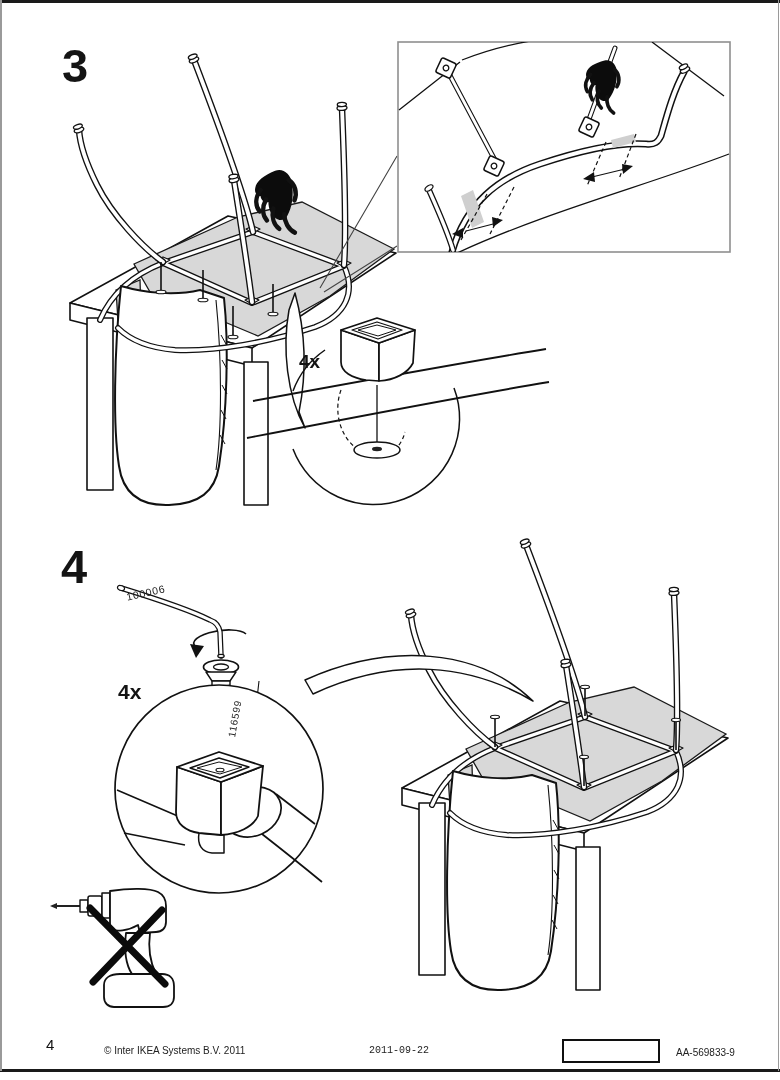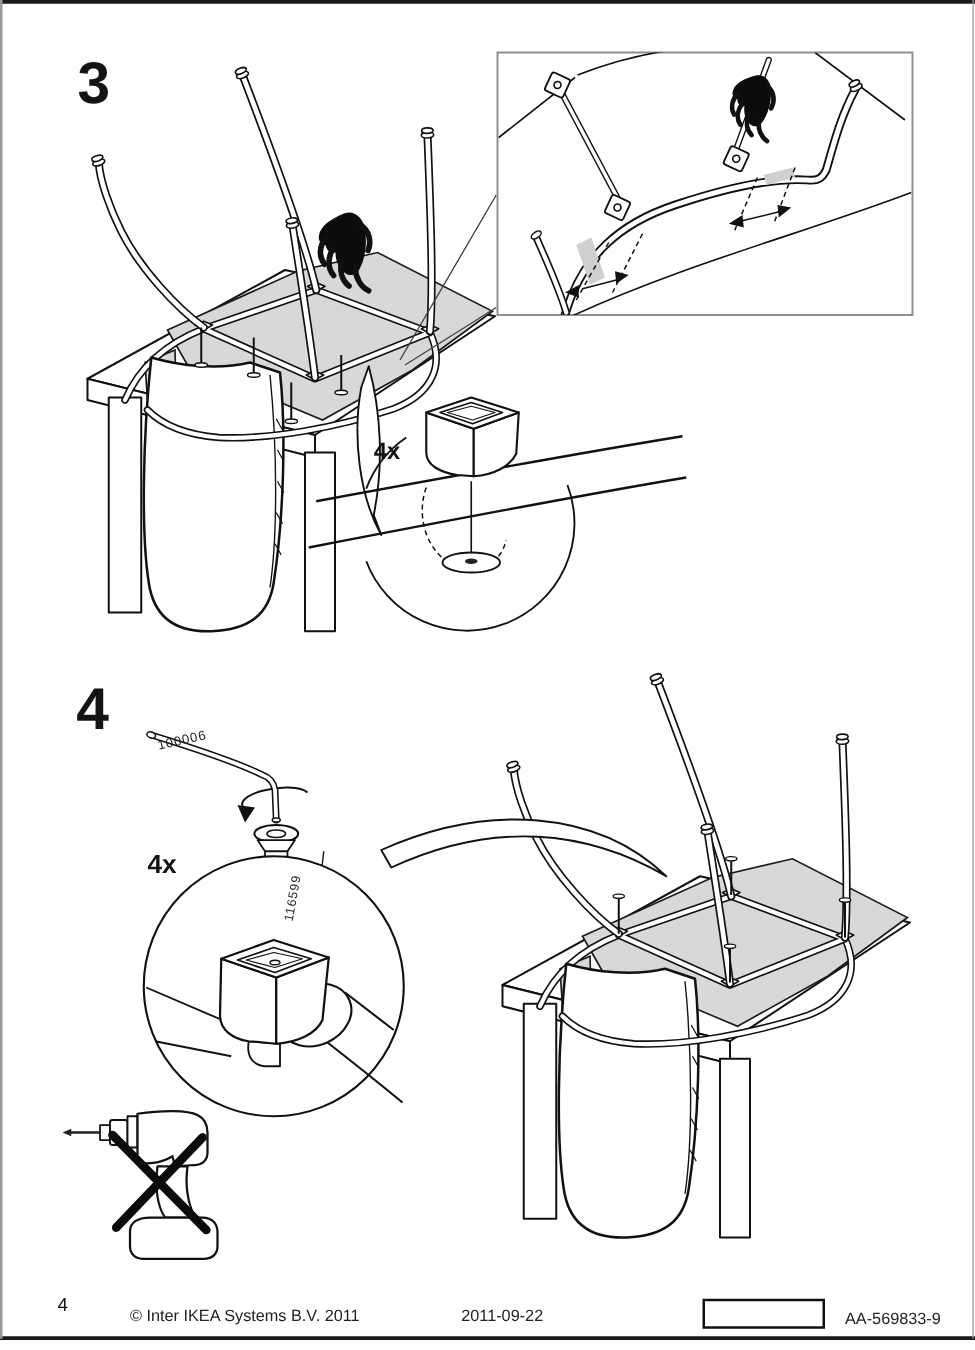--- a/index.html
+++ b/index.html
@@ -4,21 +4,21 @@
 <style>
   html,body{margin:0;padding:0;background:#fff;}
   .page{position:relative;width:780px;height:1080px;background:#fff;overflow:hidden;
         font-family:"Liberation Sans", sans-serif;color:#111;}
   .art{position:absolute;left:0;top:0;}
   .lbl{position:absolute;white-space:nowrap;color:#141414;}
   .step-num{font-size:47px;font-weight:700;letter-spacing:-2px;line-height:1;}
   .qty{font-size:19px;font-weight:600;}
   .qty4{font-size:21px;font-weight:600;}
   .part-lbl{font-size:10.5px;letter-spacing:.8px;color:#1c1c1c;}
-  .foot{font-size:13px;color:#222;}
+  .foot{font-size:10px;color:#222;}
   .pgnum{font-size:15px;color:#111;}
   .border{position:absolute;background:#1a1a1a;}
   .border.side{background:#9a9a9a;}
   .footer-box{position:absolute;border:2.2px solid #101010;background:#fff;}
   svg *{vector-effect:none;}
   .ln{fill:none;stroke:#111;stroke-linecap:round;stroke-linejoin:round;}
   .wh{fill:none;stroke:#fff;stroke-linecap:round;stroke-linejoin:round;}
   .fw{fill:#fff;stroke:#111;stroke-linejoin:round;}
   .dash{fill:none;stroke:#111;stroke-dasharray:4 3;}
 </style>
@@ -230,21 +230,21 @@
   <div class="lbl step-num" style="left:62px;top:42px;">3</div>
   <div class="lbl qty" style="left:299px;top:351px;">4x</div>
 
   <div class="lbl step-num" style="left:61px;top:543px;">4</div>
   <div class="lbl part-lbl" style="left:125px;top:591px;transform:rotate(-12.5deg);transform-origin:0 0;">100006</div>
   <div class="lbl qty4" style="left:118px;top:680px;">4x</div>
   <div class="lbl part-lbl" style="left:237px;top:727px;font-size:10px;transform:rotate(-80deg);transform-origin:0 100%;">116599</div>
 
   <div class="lbl pgnum" style="left:46px;top:1036px;">4</div>
   <div class="lbl foot" style="left:104px;top:1045px;">© Inter IKEA Systems B.V. 2011</div>
-  <div class="lbl foot" style="left:369px;top:1045px;">2011-09-22</div>
+  <div class="lbl foot" style="left:369px;top:1045px;font-family:Liberation Mono, monospace;">2011-09-22</div>
   <div class="footer-box" style="left:562px;top:1039px;width:94px;height:20px;"></div>
   <div class="lbl foot" style="left:676px;top:1047px;">AA-569833-9</div>
 
   <div class="border" style="left:0;top:0;width:780px;height:2.5px;"></div>
   <div class="border" style="left:0;top:1069px;width:780px;height:2.5px;"></div>
   <div class="border side" style="left:0;top:0;width:1.8px;height:1071px;"></div>
   <div class="border side" style="left:777.5px;top:0;width:1.8px;height:1071px;"></div>
 </div>
 
 </body></html>

